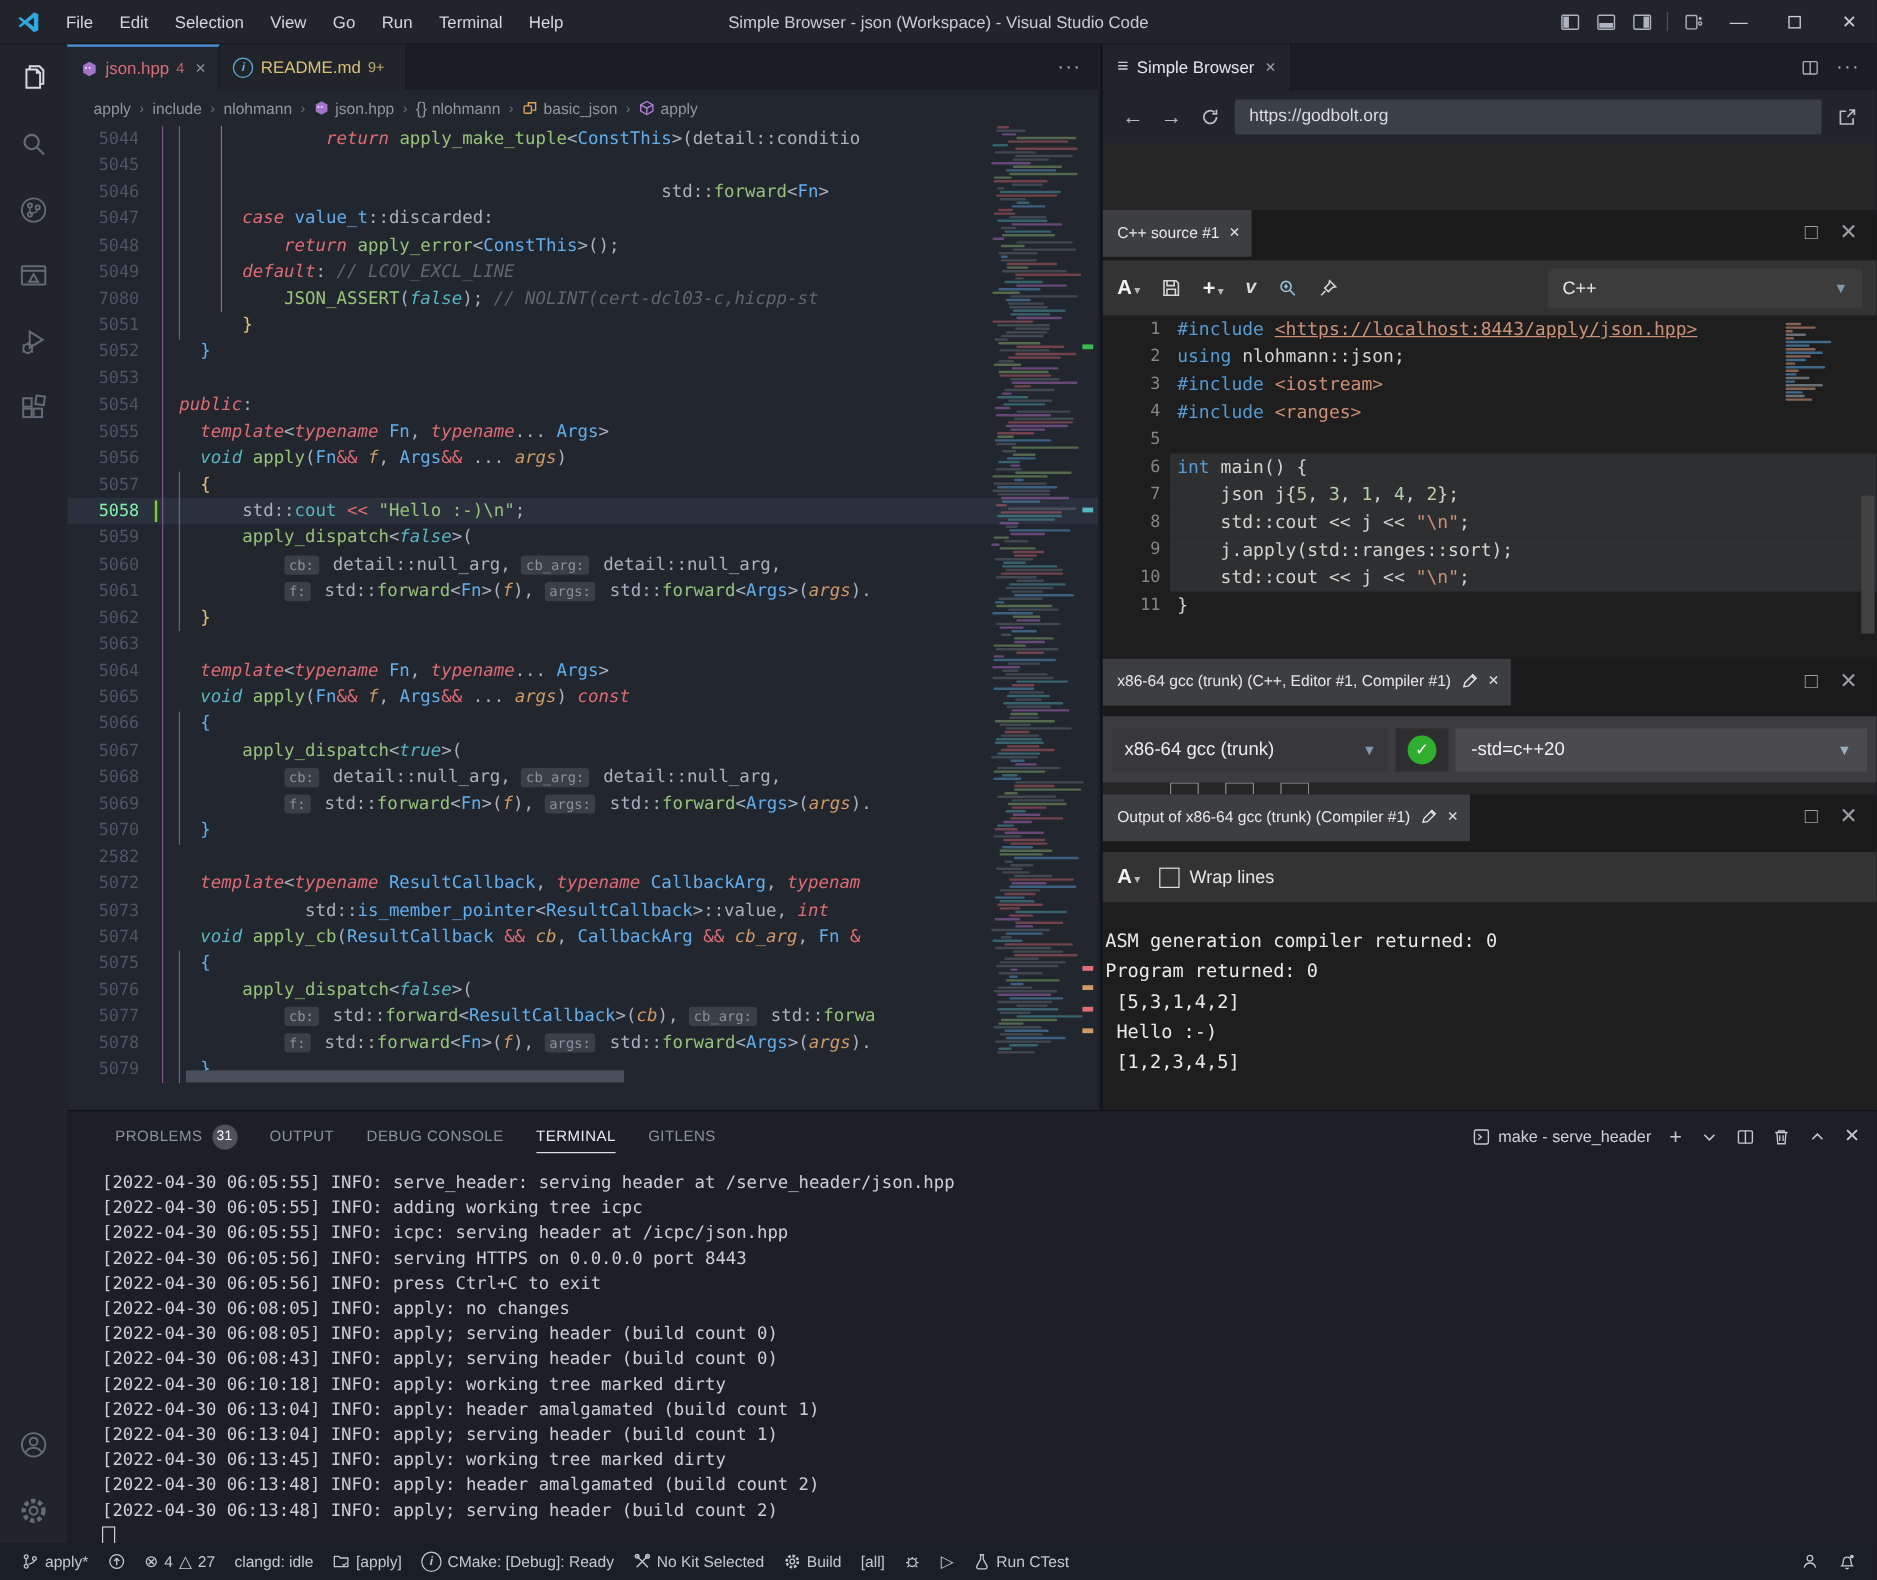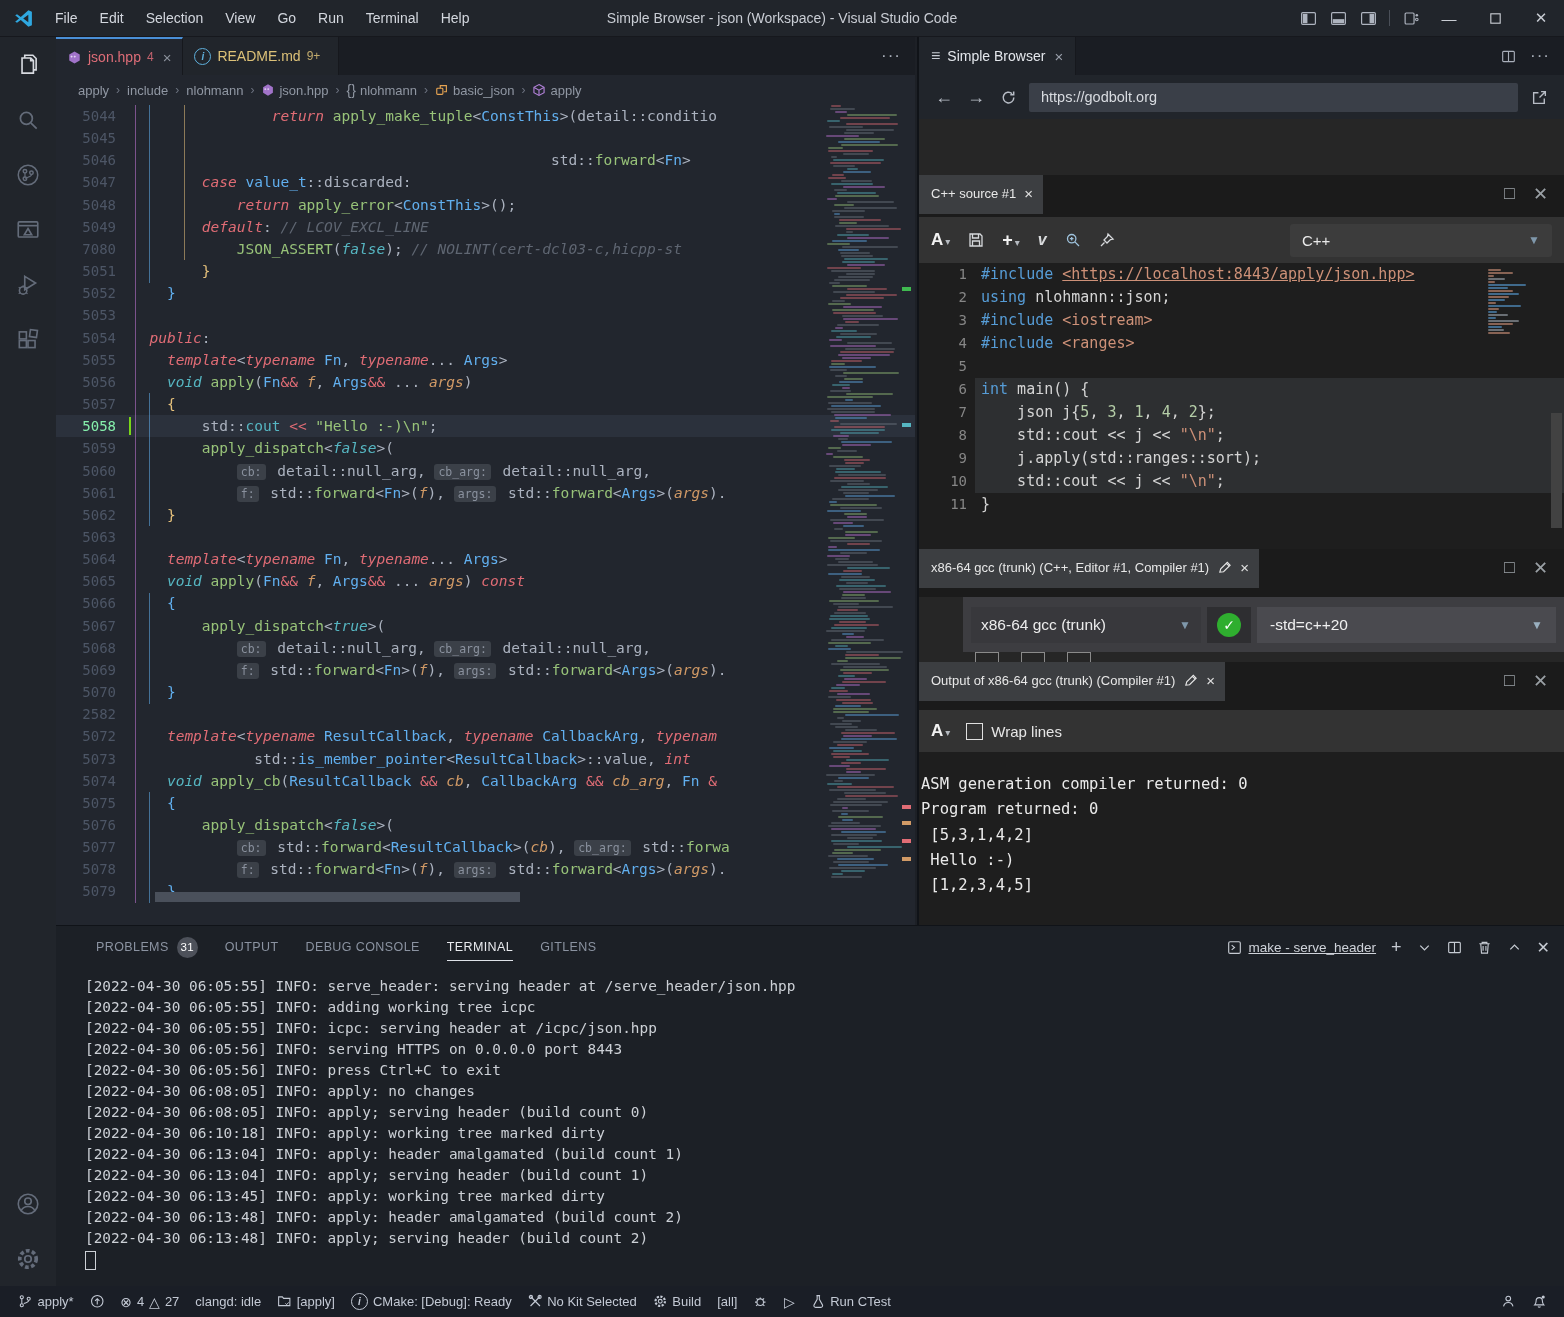--- a/index.html
+++ b/index.html
@@ -128,21 +128,21 @@
   .out-line{height:25.3px;line-height:25.3px;font-size:15.5px;color:#eaeaea;font-family:"DejaVu Sans Mono",monospace;white-space:pre;}
 
   
   #bottom-panel{position:absolute;left:56px;top:925px;width:1508px;height:361px;background:#1c2026;border-top:1px solid #101318;box-sizing:border-box;}
   #panel-header{position:absolute;left:0;top:0;right:0;height:42px;display:flex;align-items:center;padding:0 14px 0 40px;box-sizing:border-box;}
   .ptab{margin-right:27px;font-size:12.5px;letter-spacing:.4px;color:#8b93a1;display:flex;align-items:center;gap:8px;height:42px;position:relative;}
   .ptab.active{color:#e8eaee;}
   .ptab.active:after{content:"";position:absolute;left:0;right:0;bottom:7px;height:1.5px;background:#dfe3e9;}
   .pbadge{background:#4d515a;color:#fff;border-radius:50%;width:21px;height:21px;display:flex;align-items:center;justify-content:center;font-size:11.5px;}
   #panel-right{margin-left:auto;display:flex;align-items:center;gap:15px;color:#c6cbd3;}
-  #term-chip{display:flex;align-items:center;gap:7px;font-size:13.5px;color:#cfd3da;text-decoration:underline;}
+  #term-chip{display:flex;align-items:center;gap:7px;font-size:13.5px;color:#cfd3da;}
   #panel-right .ic{color:#c6cbd3;} #panel-right .ic svg{width:15px;height:15px;}
   #panel-right .xbt{font-size:16px;}
   #terminal{position:absolute;left:29px;top:50px;right:10px;bottom:0;overflow:hidden;}
   .trow{height:21px;line-height:21px;font-size:14.4px;color:#ccd0d6;font-family:"DejaVu Sans Mono",monospace;white-space:pre;}
   #term-cursor{width:9px;height:17px;border:1px solid #ccd0d6;margin-top:2px;}
 
   
   #statusbar{position:absolute;left:0;top:1286px;width:1564px;height:31px;background:#1a1e26;display:flex;align-items:center;
              font-size:13px;color:#c3c9d4;padding:0 10px;box-sizing:border-box;}
   .st-item{display:flex;align-items:center;gap:5px;padding:0 8px;height:31px;}
@@ -835,21 +835,21 @@
               </svg>
             </span>
           <span class="tab-close">×</span>
         </div>
         <div class="ce-winbtns">
           <span>□</span>
           <span>✕</span>
         </div>
       </div>
 
-      <div id="ce-comp-row" style="top:478px;height:55px;margin-left:44px;">
+      <div id="ce-comp-row" style="top:478px;height:55px;">
         <div id="ce-compiler">
           <span>x86-64 gcc (trunk)</span>
           <span class="sel-caret">▼</span>
         </div>
         <div id="ce-check">
           <span class="ball">✓</span>
         </div>
         <div id="ce-opts">
           <span>-std=c++20</span>
           <span class="sel-caret">▼</span>
@@ -960,20 +960,21 @@
       </div>
     </div>
     <div id="terminal">
         <div class="trow">[2022-04-30 06:05:55] INFO: serve_header: serving header at /serve_header/json.hpp</div>
         <div class="trow">[2022-04-30 06:05:55] INFO: adding working tree icpc</div>
         <div class="trow">[2022-04-30 06:05:55] INFO: icpc: serving header at /icpc/json.hpp</div>
         <div class="trow">[2022-04-30 06:05:56] INFO: serving HTTPS on 0.0.0.0 port 8443</div>
         <div class="trow">[2022-04-30 06:05:56] INFO: press Ctrl+C to exit</div>
         <div class="trow">[2022-04-30 06:08:05] INFO: apply: no changes</div>
         <div class="trow">[2022-04-30 06:08:05] INFO: apply; serving header (build count 0)</div>
+        <div class="trow">[2022-04-30 06:08:43] INFO: apply; serving header (build count 0)</div>
         <div class="trow">[2022-04-30 06:10:18] INFO: apply: working tree marked dirty</div>
         <div class="trow">[2022-04-30 06:13:04] INFO: apply: header amalgamated (build count 1)</div>
         <div class="trow">[2022-04-30 06:13:04] INFO: apply; serving header (build count 1)</div>
         <div class="trow">[2022-04-30 06:13:45] INFO: apply: working tree marked dirty</div>
         <div class="trow">[2022-04-30 06:13:48] INFO: apply: header amalgamated (build count 2)</div>
         <div class="trow">[2022-04-30 06:13:48] INFO: apply; serving header (build count 2)</div>
         <div id="term-cursor"></div>
       </div>
   </div>
 

